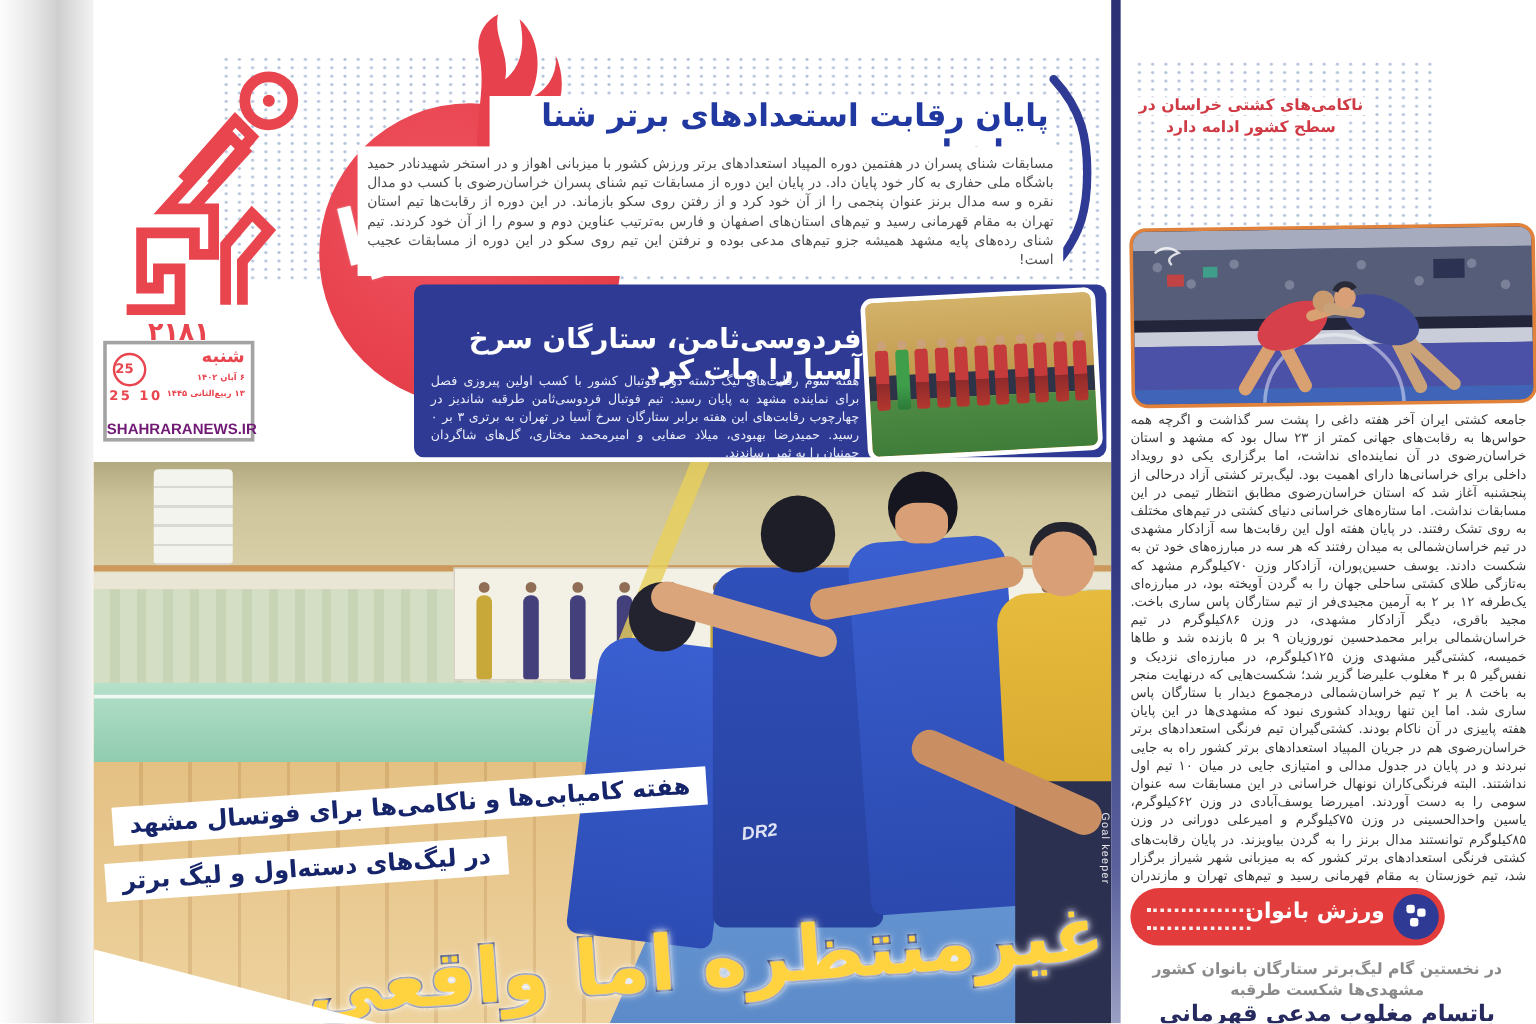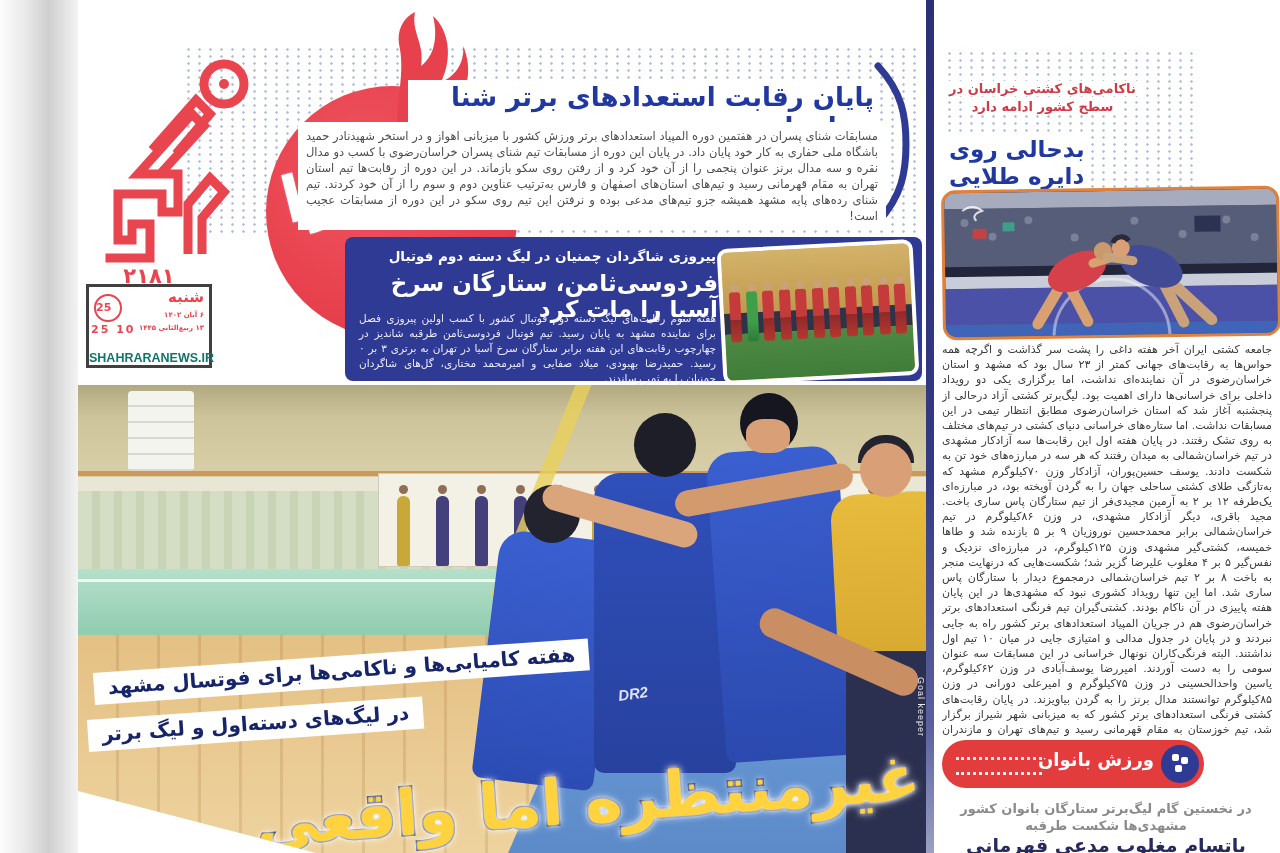--- a/index.html
+++ b/index.html
@@ -20,28 +20,28 @@
   .logo-circle{position:absolute;left:180px;top:68px;width:252px;height:252px;border-radius:50%;
     background:radial-gradient(circle at 40% 35%,#ef5560,#e7414d 60%,#d93844);}
   .logo-flame{position:absolute;left:255px;top:-8px;width:150px;height:140px;}
   .logo-script{position:absolute;left:186px;top:120px;width:240px;text-align:center;
     color:#ffffff;font-size:64px;font-weight:bold;transform:rotate(-14deg);direction:rtl;
     text-shadow:0 0 2px rgba(255,255,255,.4);}
   .logo-kufic{position:absolute;left:6px;top:36px;width:170px;height:212px;}
   .issue-number{position:absolute;left:10px;top:244px;width:122px;color:#e9454f;
     font-size:21px;font-weight:bold;letter-spacing:13px;direction:rtl;text-align:center;margin-top:20px;}
   .date-box{position:absolute;left:8px;top:284px;width:120px;height:78px;
-    border:3px solid #404040;background:#fff;}
+    border:3px solid #a3a3a3;background:#fff;}
   .db-weekday{position:absolute;right:5px;top:1px;color:#e9454f;font-size:15px;font-weight:bold;direction:rtl;}
   .db-circle{position:absolute;left:5px;top:7px;width:24px;height:24px;border:2px solid #e9454f;
     border-radius:50%;color:#e9454f;font-size:11px;font-weight:bold;text-align:left;line-height:24px;}
   .db-temps{position:absolute;left:2px;top:36px;color:#e9454f;font-size:11px;font-weight:bold;letter-spacing:2px;}
   .db-date1{position:absolute;right:5px;top:24px;color:#e9454f;font-size:7px;font-weight:bold;direction:rtl;}
   .db-date2{position:absolute;right:5px;top:37px;color:#e9454f;font-size:7px;font-weight:bold;direction:rtl;}
-  .db-url{position:absolute;left:0;right:0;bottom:0;text-align:right;color:#0f766e;
+  .db-url{position:absolute;left:0;right:0;bottom:0;text-align:right;color:#701a75;
     font-size:12.5px;font-weight:bold;font-family:"Liberation Sans",sans-serif;}
   
   .bracket{position:absolute;left:794px;top:62px;}
   .swim-headline{position:absolute;left:330px;top:80px;width:460px;margin:0;
     color:#2038a0;font-size:26px;font-weight:bold;direction:rtl;text-align:right;
     background:#fff;padding:2px 6px;}
   .swim-body{position:absolute;left:220px;top:122px;width:572px;margin:0;background:#fff;
     padding:6px 8px;color:#4d4d4d;font-size:11.5px;line-height:16px;
     direction:rtl;text-align:justify;text-align-last:right;}
   
@@ -192,21 +192,20 @@
       <div class="db-url">SHAHRARANEWS.IR</div>
     </div>
 
     <svg class="bracket" width="40" height="164" viewBox="0 0 40 164">
       <path d="M6 4 C30 30 34 54 34 82 C34 110 30 134 6 160" fill="none" stroke="#2e3a94" stroke-width="7" stroke-linecap="round"></path>
     </svg>
     <h1 class="swim-headline">پایان رقابت استعدادهای برتر شنا در اهواز</h1>
     <p class="swim-body">مسابقات شنای پسران در هفتمین دوره المپیاد استعدادهای برتر ورزش کشور با میزبانی اهواز و در استخر شهیدنادر حمید باشگاه ملی حفاری به کار خود پایان داد. در پایان این دوره از مسابقات تیم شنای پسران خراسان‌رضوی با کسب دو مدال نقره و سه مدال برنز عنوان پنجمی را از آن خود کرد و از رفتن روی سکو بازماند. در این دوره از رقابت‌ها تیم استان تهران به مقام قهرمانی رسید و تیم‌های استان‌های اصفهان و فارس به‌ترتیب عناوین دوم و سوم را از آن خود کردند. تیم شنای رده‌های پایه مشهد همیشه جزو تیم‌های مدعی بوده و نرفتن این تیم روی سکو در این دوره از مسابقات عجیب است!</p>
 
     <div class="football-box">
-      <div class="fb-kicker">پیروزی شاگردان چمنیان در لیگ دسته دوم فوتبال</div>
       <div class="fb-headline">فردوسی‌ثامن، ستارگان سرخ آسیا را مات کرد</div>
       <div class="fb-body">هفته سوم رقابت‌های لیگ دسته دوم فوتبال کشور با کسب اولین پیروزی فصل برای نماینده مشهد به پایان رسید. تیم فوتبال فردوسی‌ثامن طرقبه شاندیز در چهارچوب رقابت‌های این هفته برابر ستارگان سرخ آسیا در تهران به برتری ۳ بر ۰ رسید. حمیدرضا بهبودی، میلاد صفایی و امیرمحمد مختاری، گل‌های شاگردان چمنیان را به ثمر رساندند.</div>
       <div class="fb-photo">
         <div class="fbp-wall"></div>
         <div class="fbp-stand"></div>
         <div class="fbp-grass"></div>
         <div class="fbp-row">
           <div class="mp"></div>
           <div class="mp gk"></div>
           <div class="mp"></div>
@@ -275,24 +274,20 @@
   </div>
 
   <div class="divider"></div>
 
   <div class="right-col">
     <div class="dots dots-right"></div>
 
     <div class="wr-kicker">
       <span>ناکامی‌های کشتی خراسان در</span><br>
       <span>سطح کشور ادامه دارد</span>
-    </div>
-    <div class="wr-headline">
-      <span>بدحالی روی</span><br>
-      <span>دایره طلایی</span>
     </div>
 
     <div class="wr-photo">
       <svg width="332" height="144" viewBox="0 0 332 144">
         <rect x="0" y="0" width="332" height="16" fill="#a6abbe"></rect>
         <rect x="0" y="16" width="332" height="58" fill="#565d78"></rect>
         <g fill="#7b8199">
           <circle cx="20" cy="30" r="4"></circle>
             <circle cx="48" cy="44" r="4"></circle>
             <circle cx="84" cy="28" r="4"></circle>

